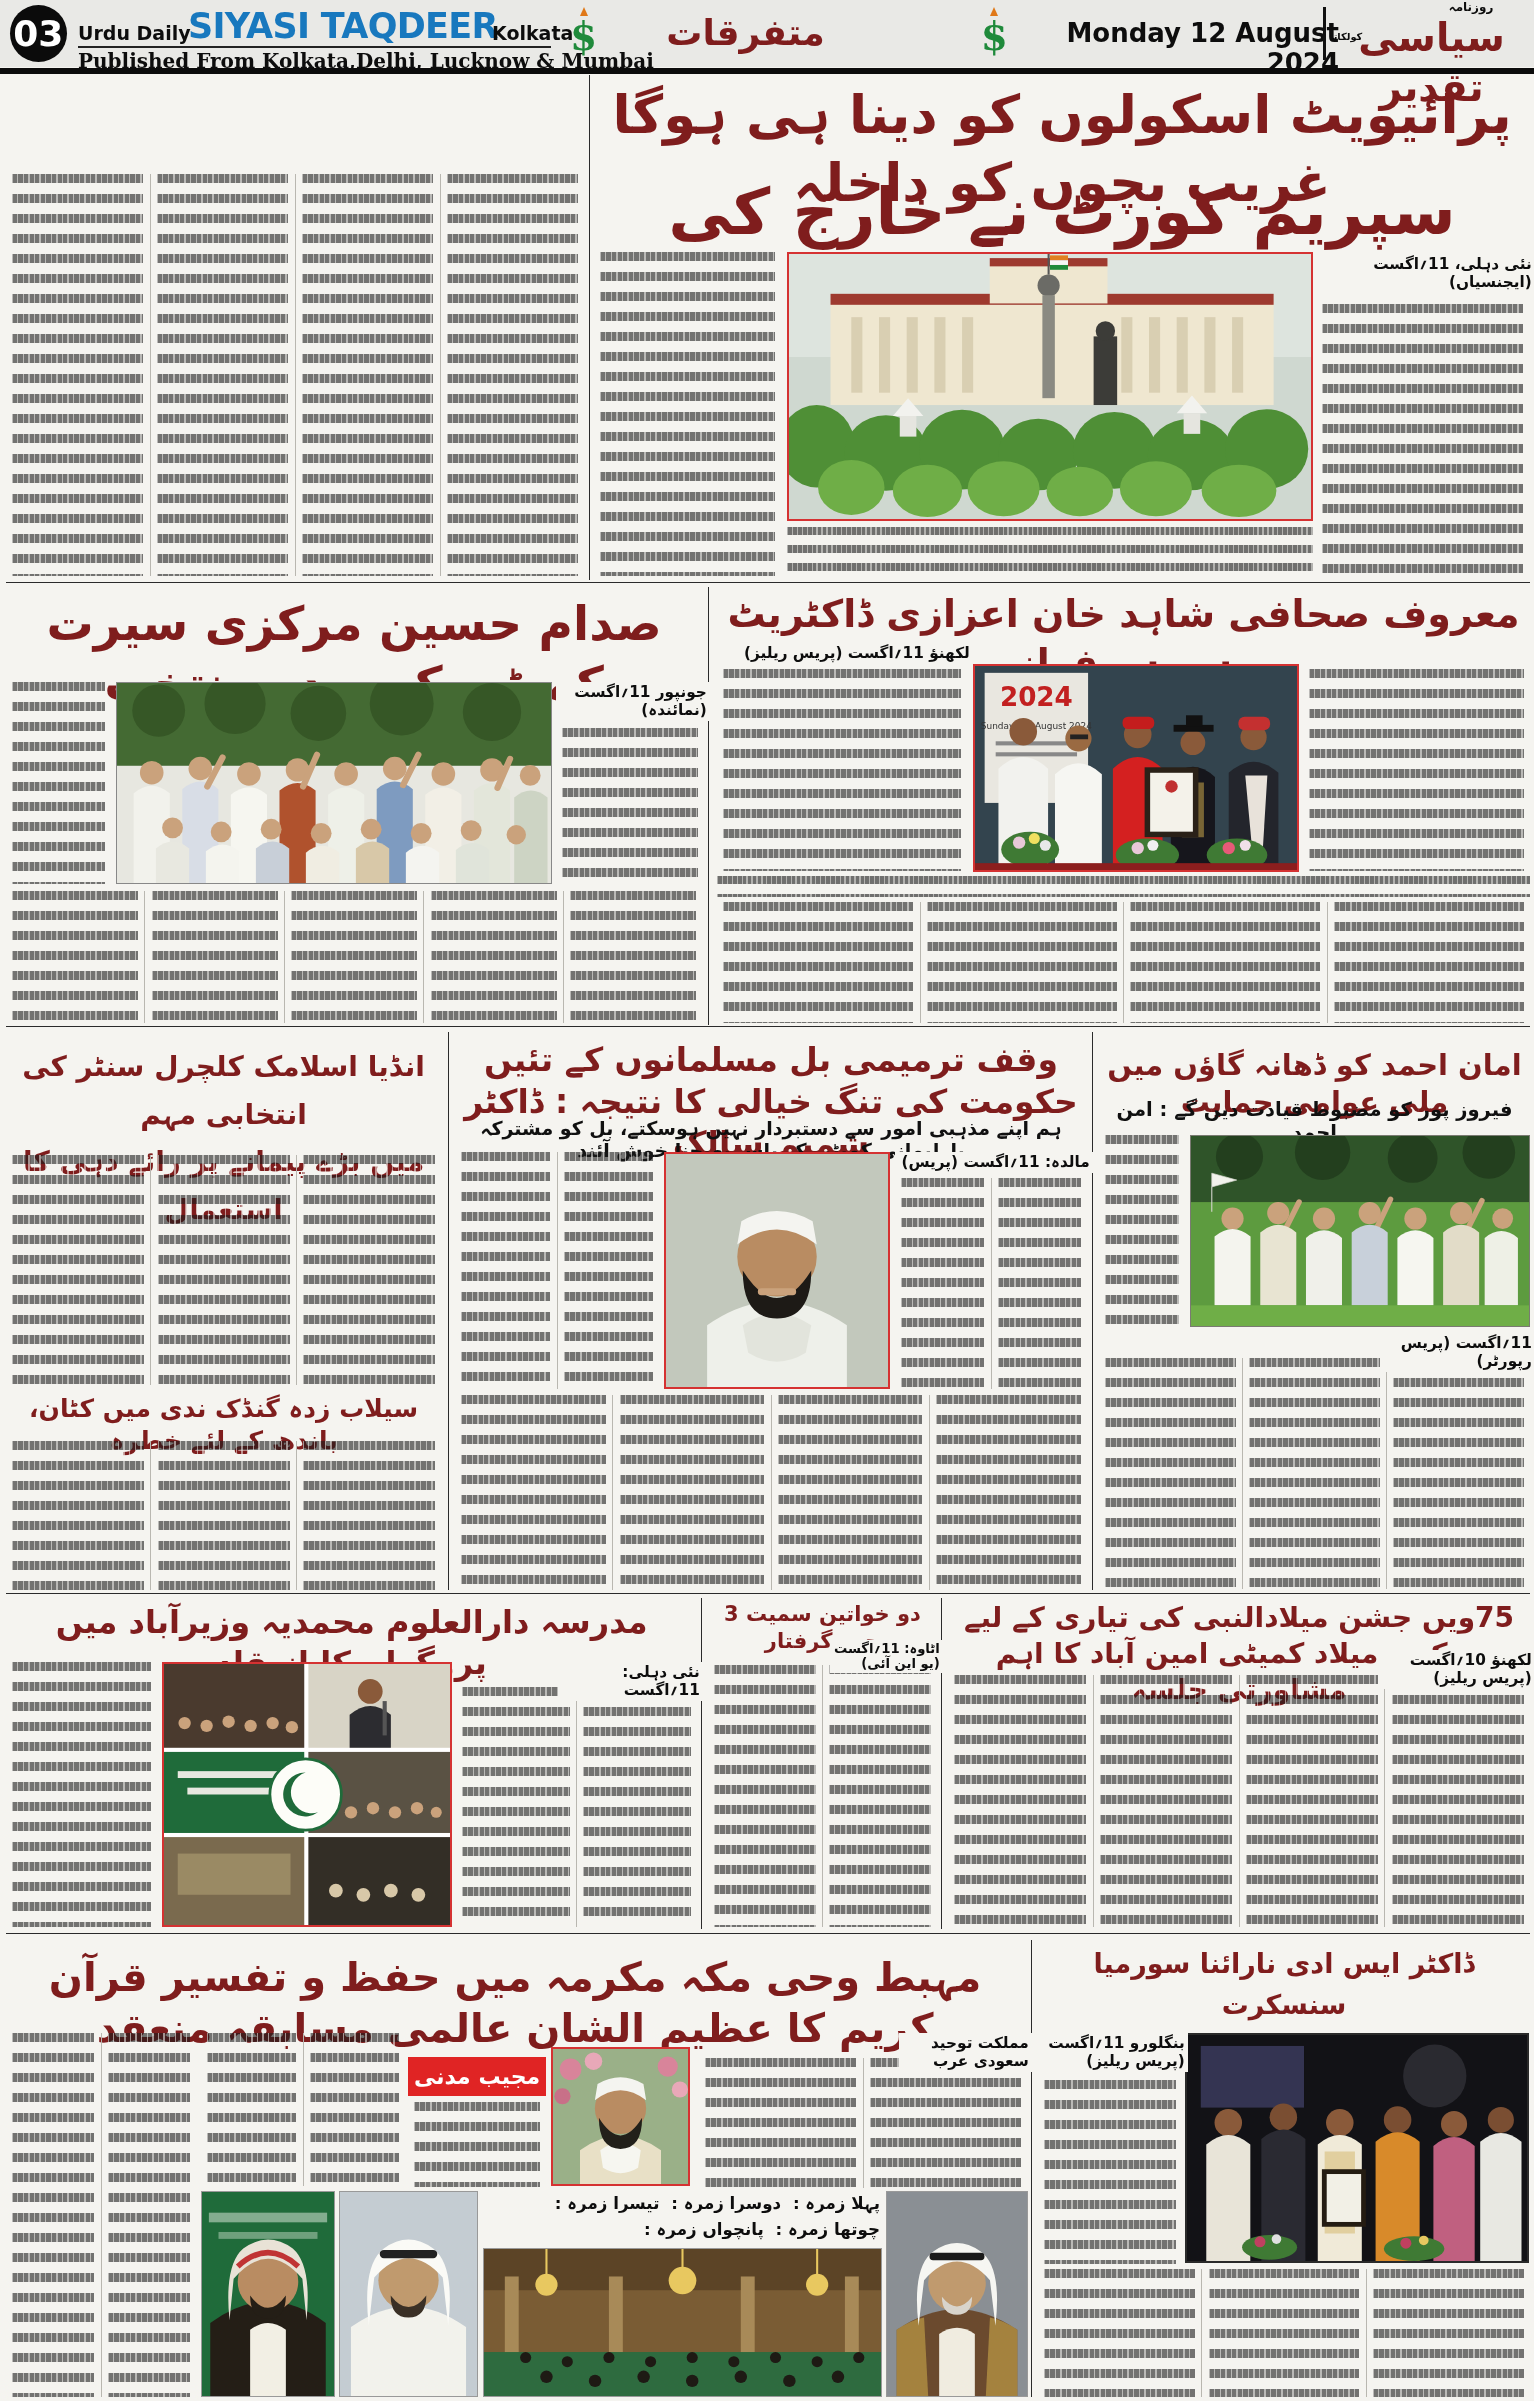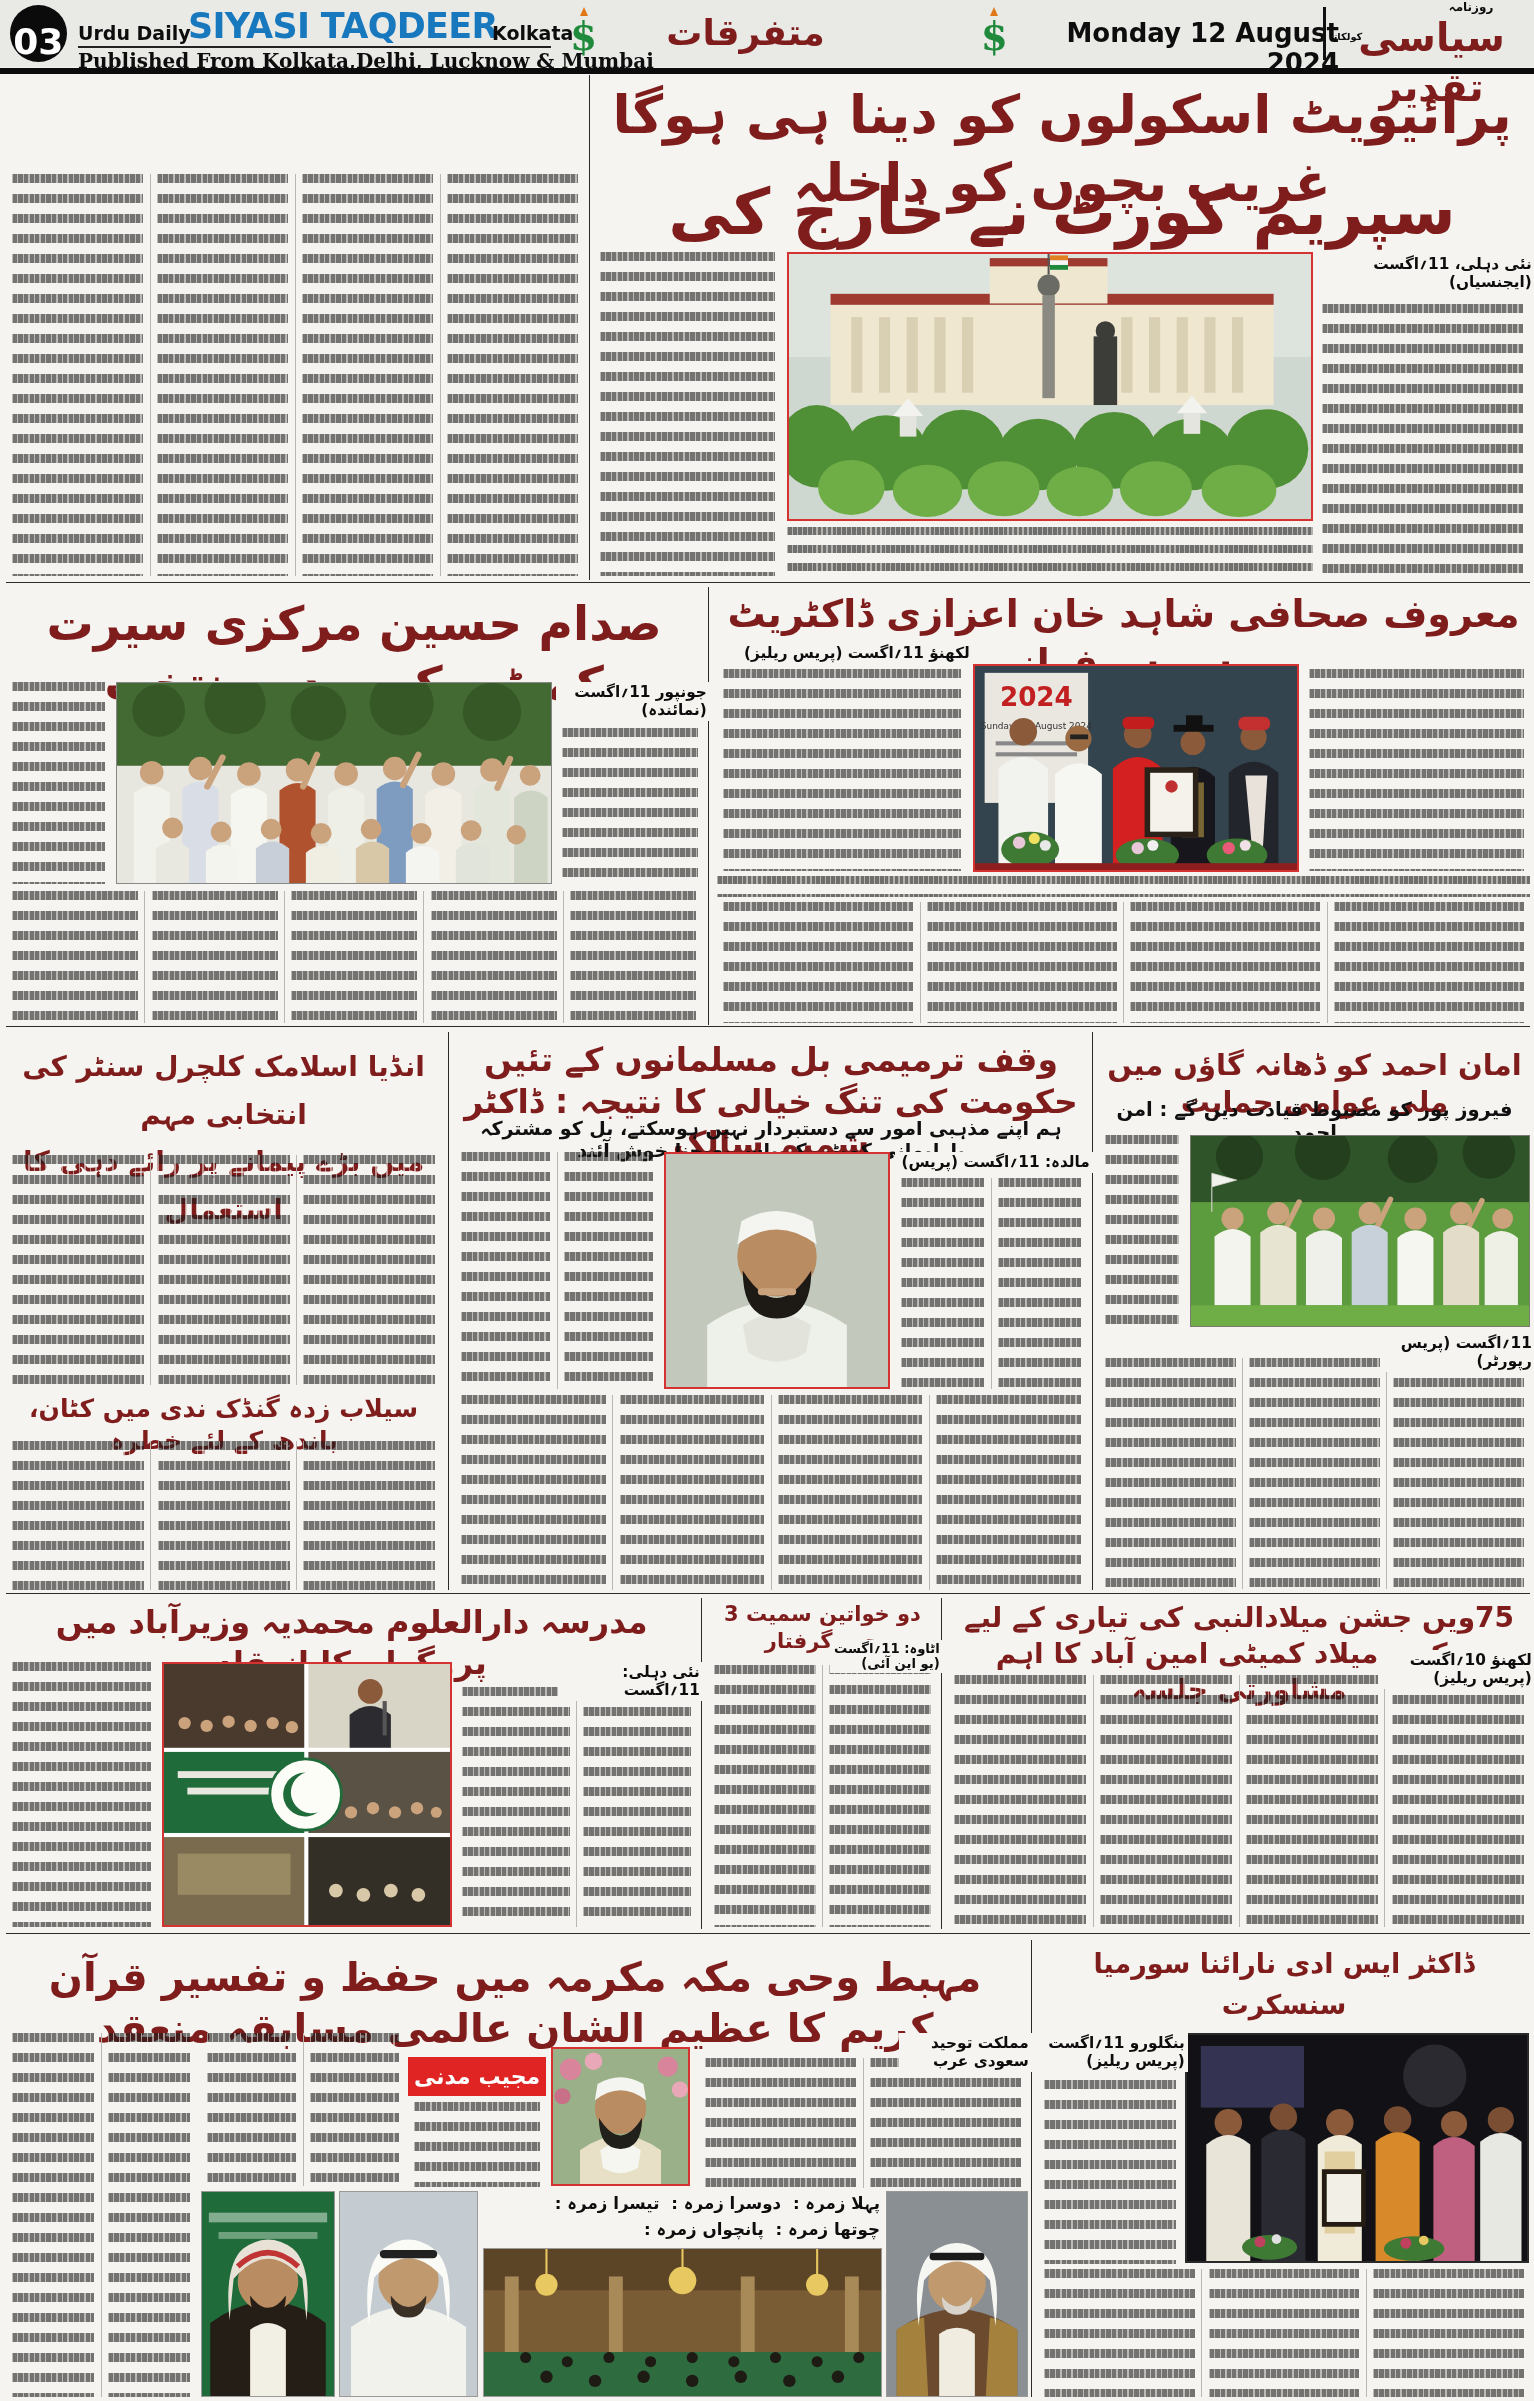--- a/index.html
+++ b/index.html
@@ -20,21 +20,21 @@
   .cols > .tx + .tx{border-right:0.7px solid #b9b7b0;}
   .cap{background-image:
         repeating-linear-gradient(to right, rgba(245,244,240,.5) 0 1.4px, transparent 1.4px 4.9px),
         repeating-linear-gradient(to bottom, rgba(40,40,40,.65) 0 8.4px, transparent 8.4px 18px);}
   .vr{background:#2b2b2b;width:1.4px;}
   .hr{background:#2b2b2b;height:1.4px;}
   .ph{box-sizing:border-box;}
   .ph svg{display:block;width:100%;height:100%;}
   .redb{border:2.8px solid #d53232;}
   .dkb{border:2.1px solid #2a2a2a;}
-  .badge{background:#0b0b0b;color:#fff;border-radius:50%;display:flex;align-items:flex-end;
+  .badge{background:#0b0b0b;color:#fff;border-radius:50%;display:flex;align-items:center;
          justify-content:center;font-weight:bold;}
   .lbl-red{background:#e02424;color:#fff;font-weight:bold;text-align:center;direction:rtl;
            display:flex;align-items:center;justify-content:center;}
   .hdr{background:#e9e9e6;}
   .brand{color:#1878be;font-weight:bold;letter-spacing:-0.7px;}
   .logo-d{color:#1f8a3b;font-weight:bold;font-family:"DejaVu Serif",serif;position:relative;}
   .logo-d::before{content:"";position:absolute;top:-5.6px;left:50%;transform:translateX(-50%);
     width:0;height:0;border-left:4.2px solid transparent;border-right:4.2px solid transparent;
     border-bottom:9.8px solid #e07818;}
   .zam{direction:rtl;font-weight:bold;text-align:right;line-height:1.55;}

